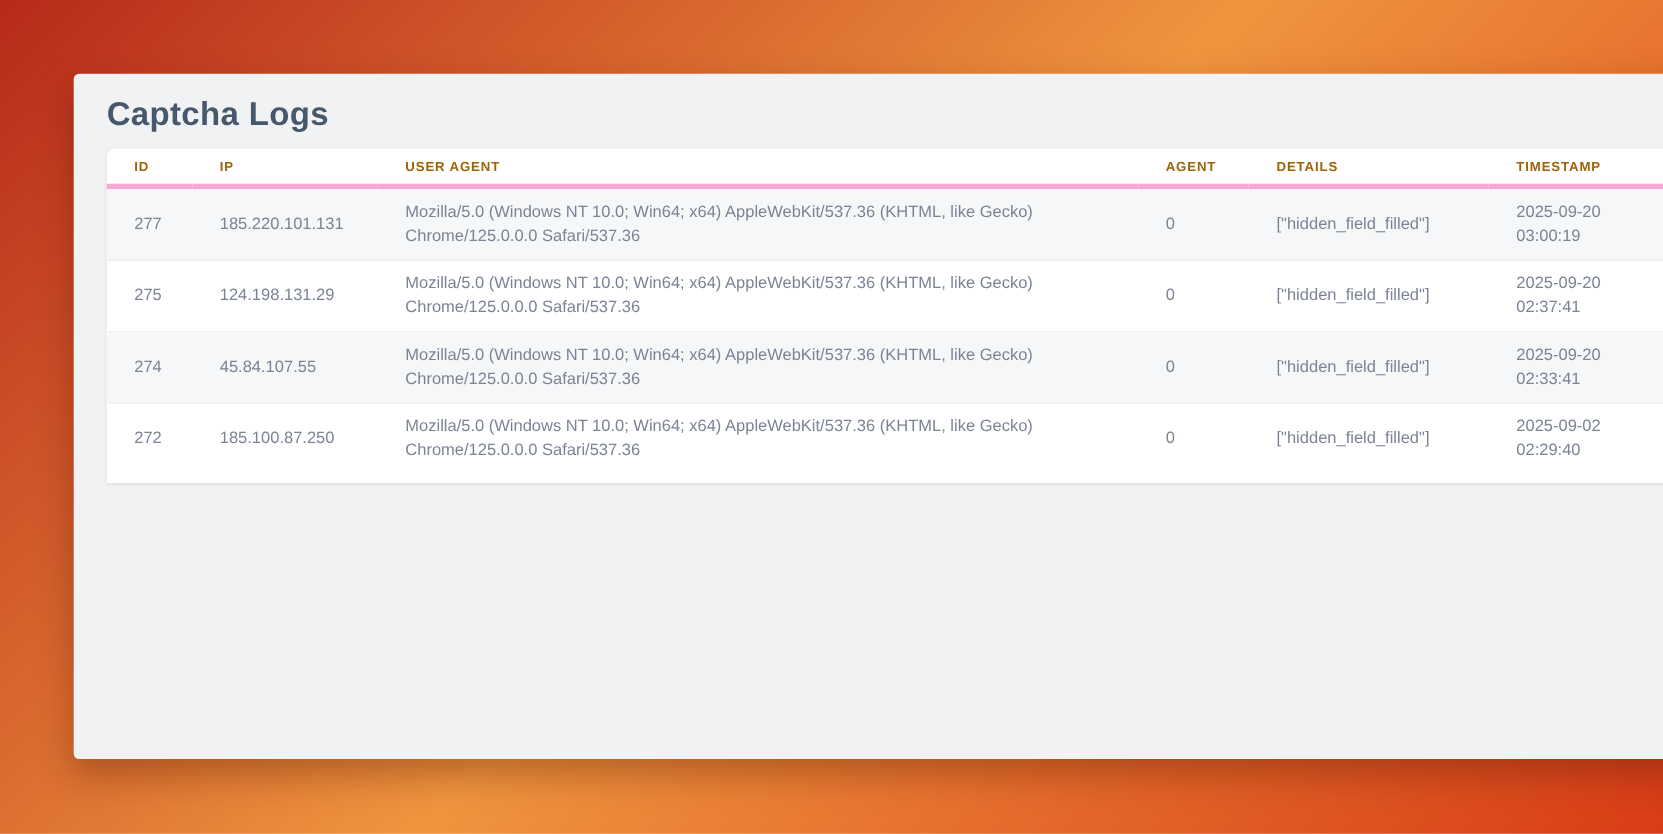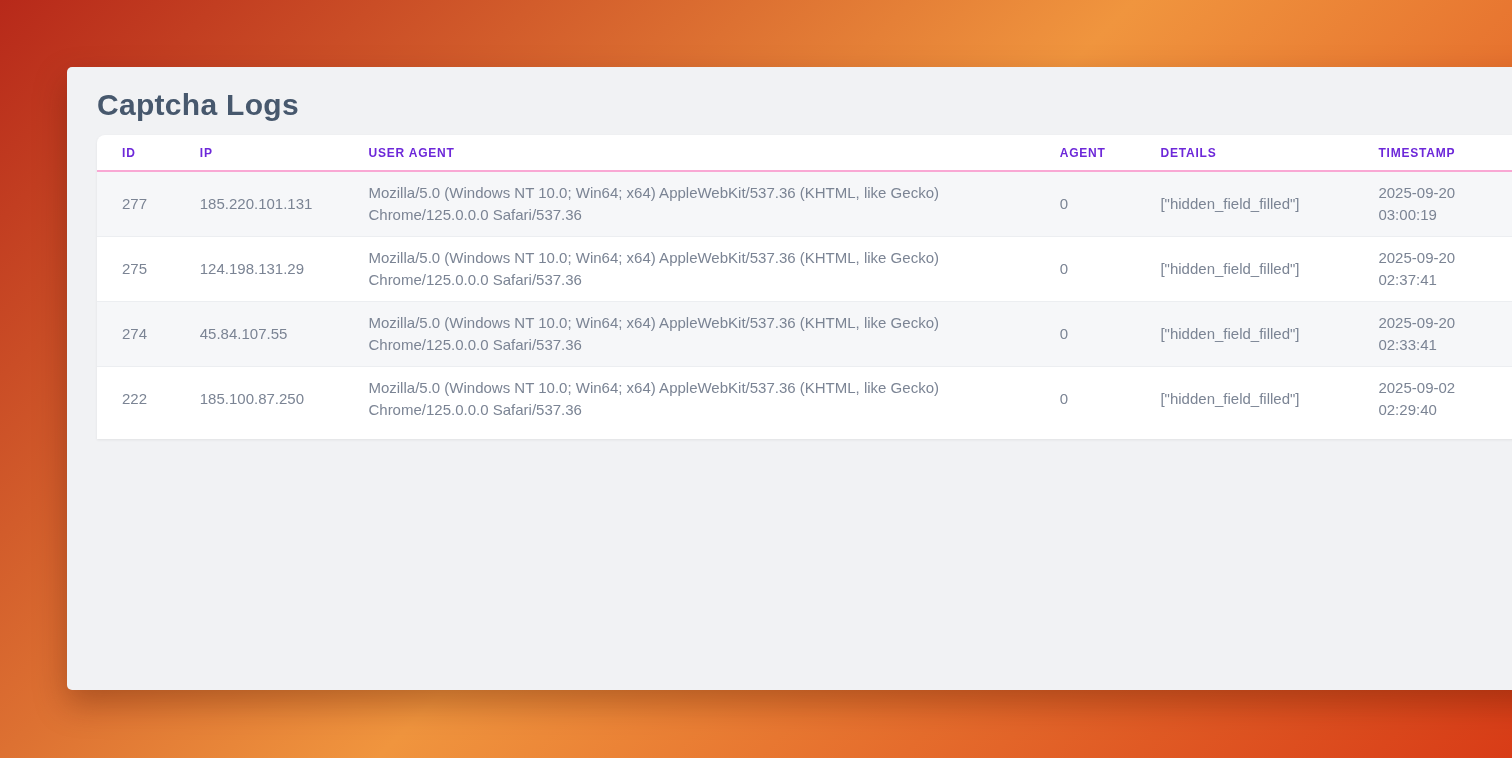--- a/index.html
+++ b/index.html
@@ -22,22 +22,22 @@
   }
   .panel {
     background:#ffffff; border-radius:8px 8px 0 0;
     box-shadow:0 1px 3px rgba(0,0,0,.07);
     padding-bottom:8px;
   }
   table { width:100%; border-collapse:separate; border-spacing:0; table-layout:fixed; }
   th {
     height:37px; text-align:left; vertical-align:middle;
     font-size:12px; font-weight:700; letter-spacing:.8px;
-    color:#6d28d9; padding:0 10px 0 25px;
-    border-bottom:2px solid #f9a8d4;
+    color:#a16207; padding:0 10px 0 25px;
+    border-bottom:5px solid #f9a8d4;
     white-space:nowrap;
   }
   td {
     font-size:15px; color:#7b8494; line-height:22px;
     padding:10px 10px 10px 25px; vertical-align:middle;
     border-bottom:1px solid #eceef1;
     overflow-wrap:break-word;
   }
   tbody tr:nth-child(odd) td { background:#f6f7f9; }
   tbody tr:last-child td { border-bottom:none; }
@@ -95,21 +95,21 @@
     <td class="id">274</td>
     <td class="ip">45.84.107.55</td>
     <td class="ua">Mozilla/5.0 (Windows NT 10.0; Win64; x64) AppleWebKit/537.36 (KHTML, like Gecko) Chrome/125.0.0.0 Safari/537.36</td>
     <td class="score">0</td>
     <td class="details">["hidden_field_filled"]</td>
     <td class="ts">2025-09-20 02:33:41</td>
   </tr>
 
 
   <tr>
-    <td class="id">222</td>
+    <td class="id">272</td>
     <td class="ip">185.100.87.250</td>
     <td class="ua">Mozilla/5.0 (Windows NT 10.0; Win64; x64) AppleWebKit/537.36 (KHTML, like Gecko) Chrome/125.0.0.0 Safari/537.36</td>
     <td class="score">0</td>
     <td class="details">["hidden_field_filled"]</td>
     <td class="ts">2025-09-02 02:29:40</td>
   </tr>
 
 </tbody>
     </table>
   </div>

